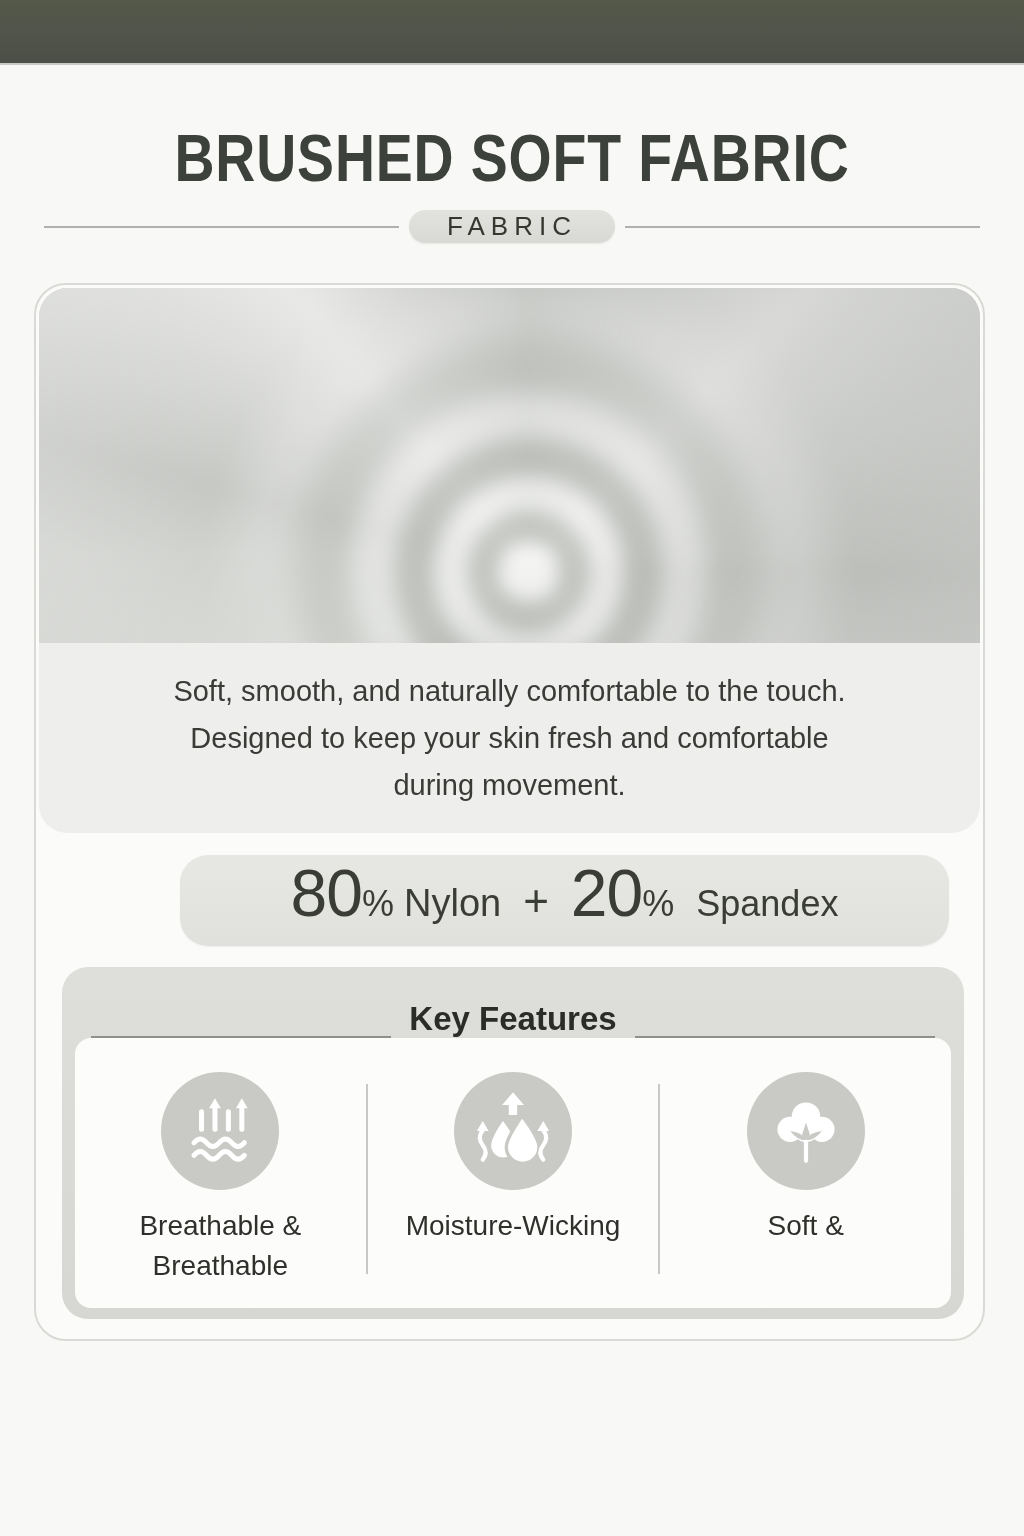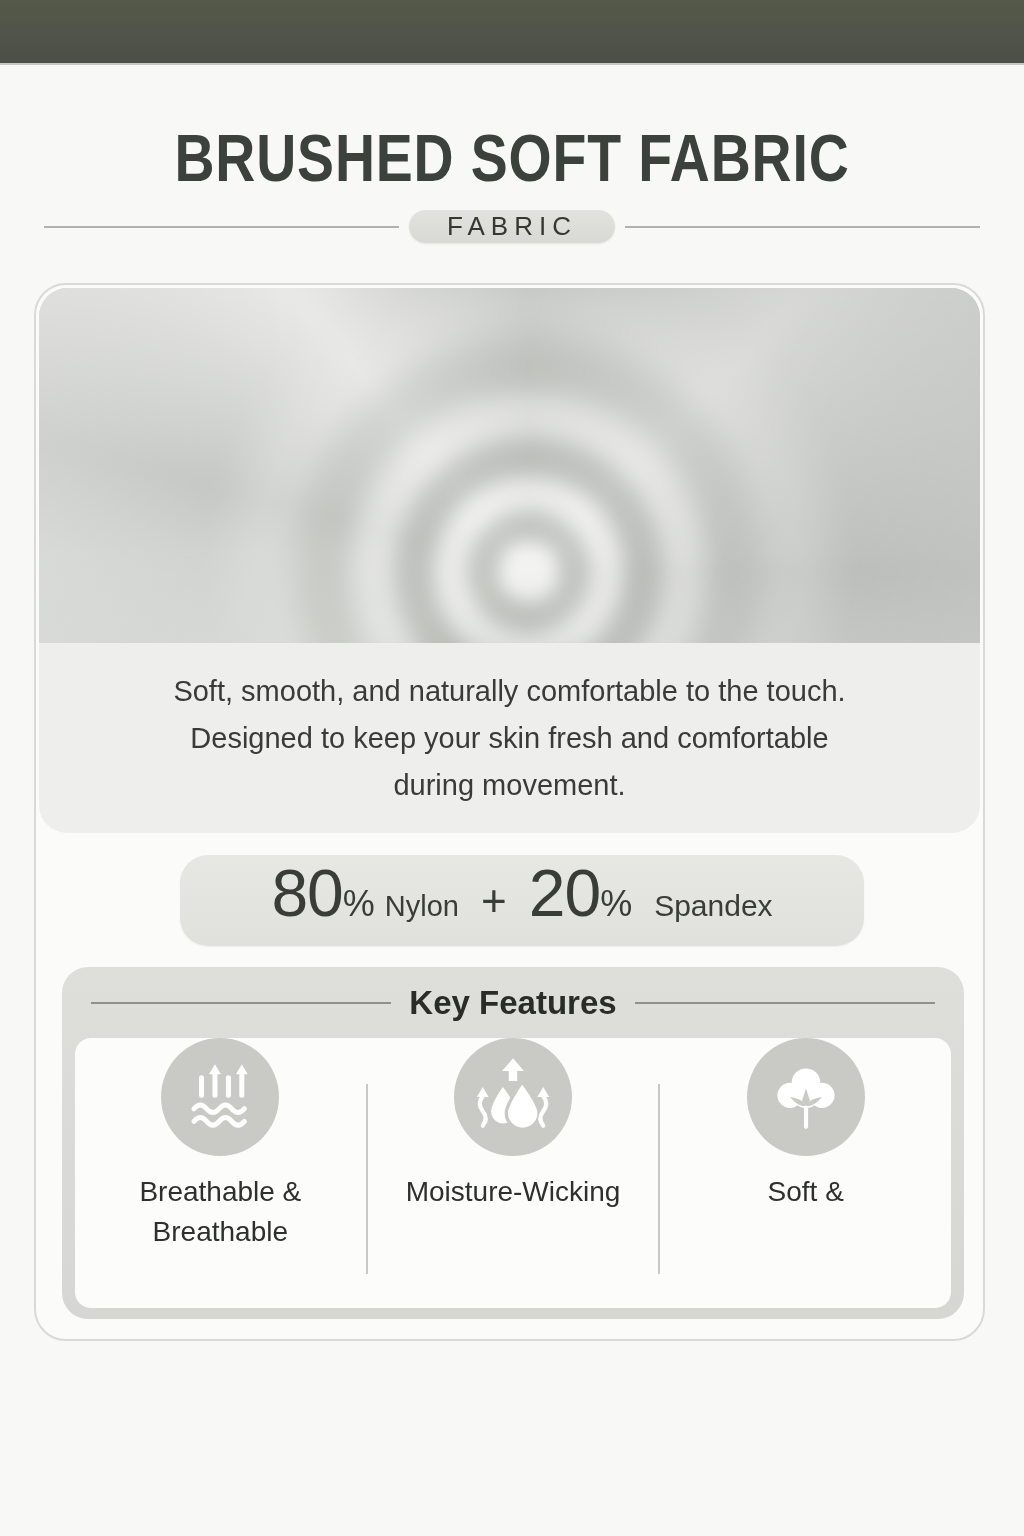--- a/index.html
+++ b/index.html
@@ -92,55 +92,56 @@
   .description-card {
     position:absolute; left:0; right:0; top:355px; bottom:0;
     background:#eeeeec;
     display:flex; flex-direction:column; align-items:center; justify-content:center;
     font-size:29px; line-height:47px; color:#3a3a37;
     text-align:center;
   }
 
   
   .composition-pill {
-    position:absolute; left:144px; top:570px; width:684px; height:91px;
+    position:absolute; left:144px; top:570px; width:769px; height:91px;
     background:linear-gradient(180deg,#e7e7e4,#e0e0dd);
     border-radius:28px;
     display:flex; align-items:baseline; justify-content:center;
     color:#3a3d36;
     box-shadow:0 1px 2px rgba(0,0,0,.06);
   }
   .comp-number { font-size:66px; font-weight:500; letter-spacing:-1px; }
   .comp-pct { font-size:36px; font-weight:500; margin-right:10px; }
-  .comp-material { font-size:29px; }
+  .comp-material { font-size:38px; }
   .comp-plus { font-size:44px; margin:0 22px; }
-  .comp-material-small { font-size:30px; margin-left:12px; }
+  .comp-material-small { font-size:36px; margin-left:12px; }
 
   
   .key-features-card {
     position:absolute; left:26px; top:682px; width:902px; height:352px;
     background:linear-gradient(180deg,#dededa,#d6d6d2);
     border-radius:26px;
   }
   .key-features-header {
     height:71px;
-    display:flex; align-items:center; justify-content:center;
+    display:flex; align-items:flex-end; justify-content:center;
   }
   .kf-line { width:300px; height:2px; background:#90908a; }
   .kf-line.left { margin-right:18px; }
   .kf-line.right { margin-left:18px; }
   .key-features-title { font-size:33px; font-weight:600; color:#2a2c27; white-space:nowrap; }
 
   .features-panel {
     position:absolute; left:13px; right:13px; top:71px; bottom:11px;
     background:#fcfcfb; border-radius:16px;
     display:flex;
   }
   .feature-col {
     flex:1; display:flex; flex-direction:column; align-items:center;
+    padding-top:34px;
   }
   .feature-divider { width:2px; background:#c8c8c5; margin-top:46px; height:190px; }
   .icon-circle {
     width:118px; height:118px; border-radius:50%;
     background:#c9c9c6;
     display:flex; align-items:center; justify-content:center;
   }
   .icon-circle svg { width:84px; height:84px; }
   .feature-label {
     margin-top:16px; text-align:center;

